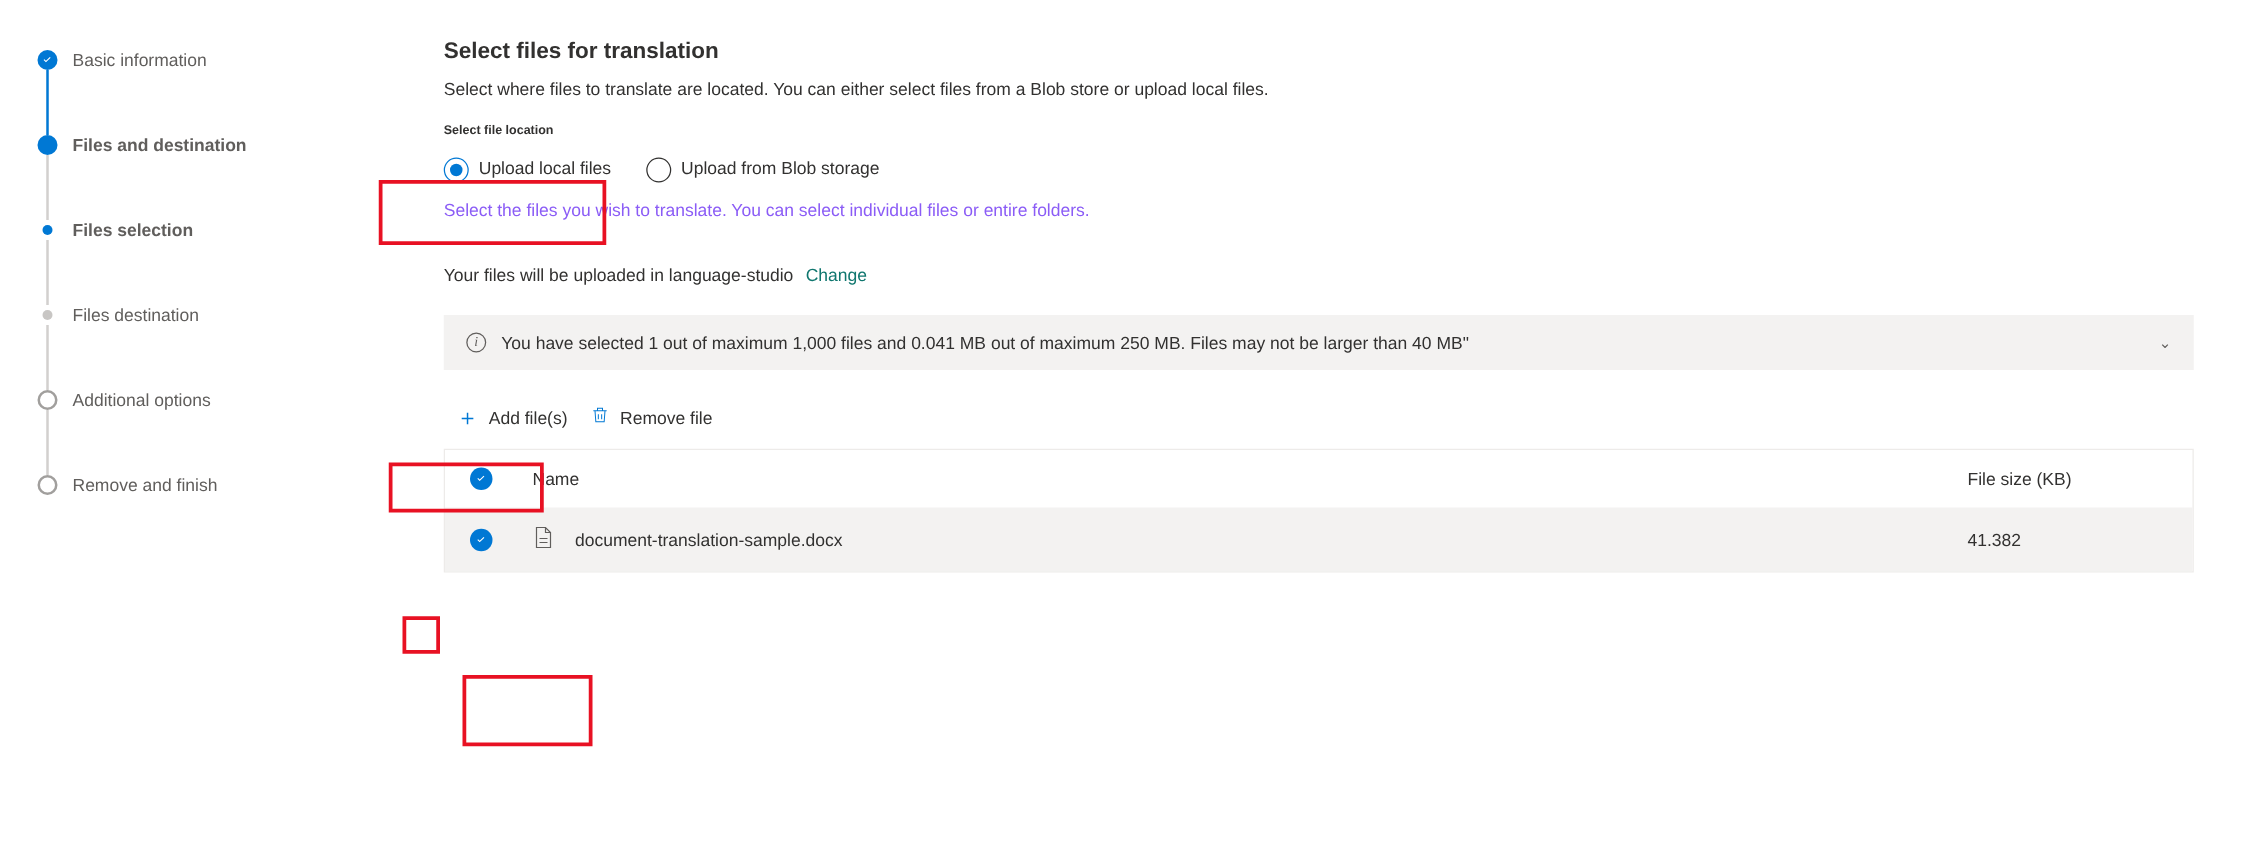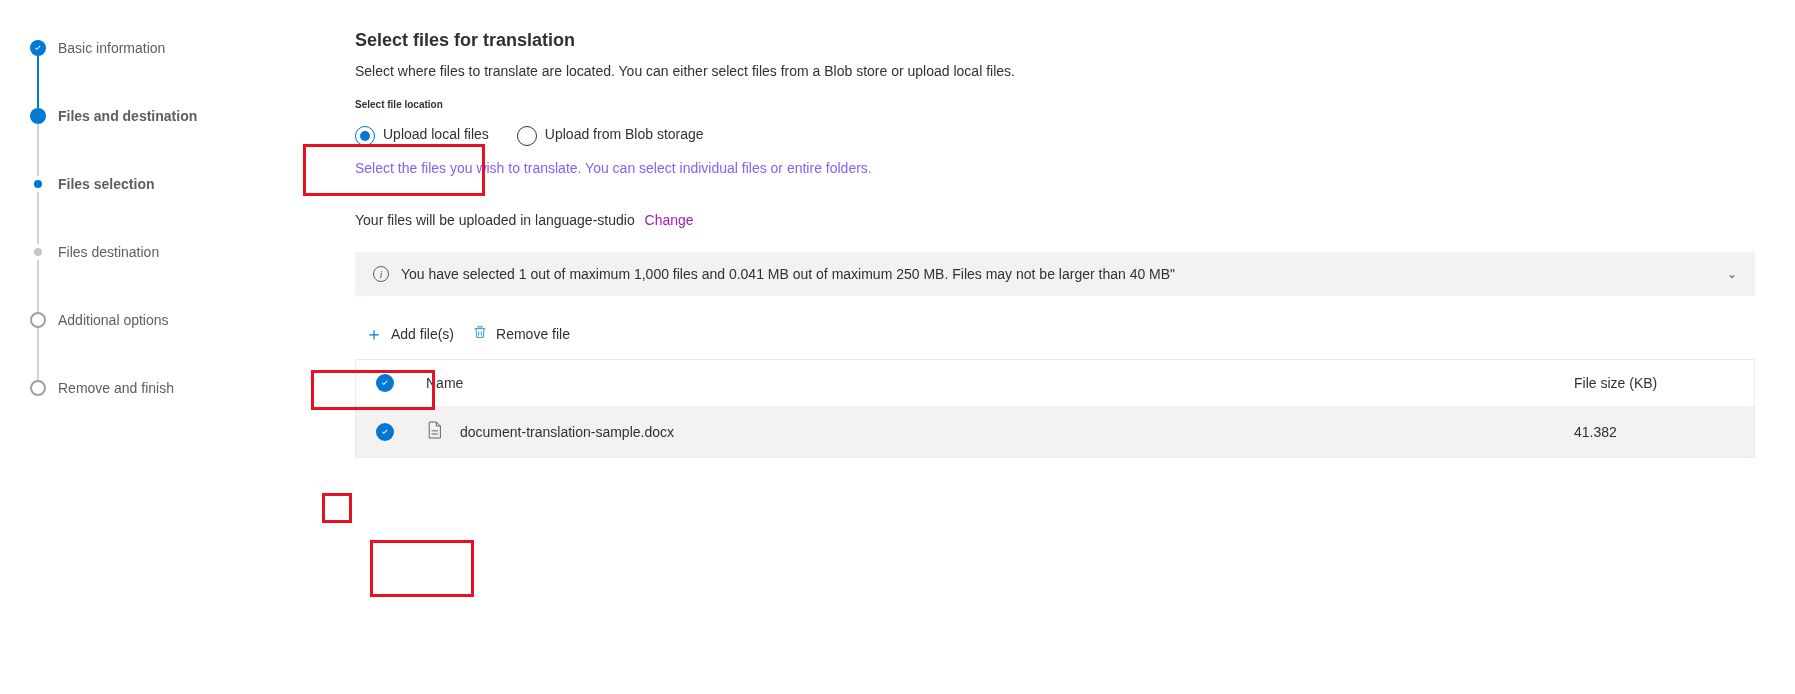--- a/index.html
+++ b/index.html
@@ -65,21 +65,21 @@
     .radio-outer {
       width: 20px; height: 20px; border-radius: 50%;
       border: 1px solid #323130;
       display: flex; align-items: center; justify-content: center;
     }
     .radio-outer.selected { border-color: #0078d4; }
     .radio-inner { width: 10px; height: 10px; border-radius: 50%; background: #0078d4; }
     
     .helper-text { font-size: 14px; color: #8b5cf6; margin-bottom: 36px; }
     .upload-line { font-size: 14px; color: #323130; margin-bottom: 24px; }
-    .change-link { color: #a21caf; text-decoration: none; cursor: pointer; margin-left: 6px; }
+    .change-link { color: #0f766e; text-decoration: none; cursor: pointer; margin-left: 6px; }
     
     .info-banner {
       background: #f3f2f1;
       padding: 14px 18px;
       display: flex;
       align-items: center;
       gap: 12px;
       margin-bottom: 28px;
     }
     .info-icon {

